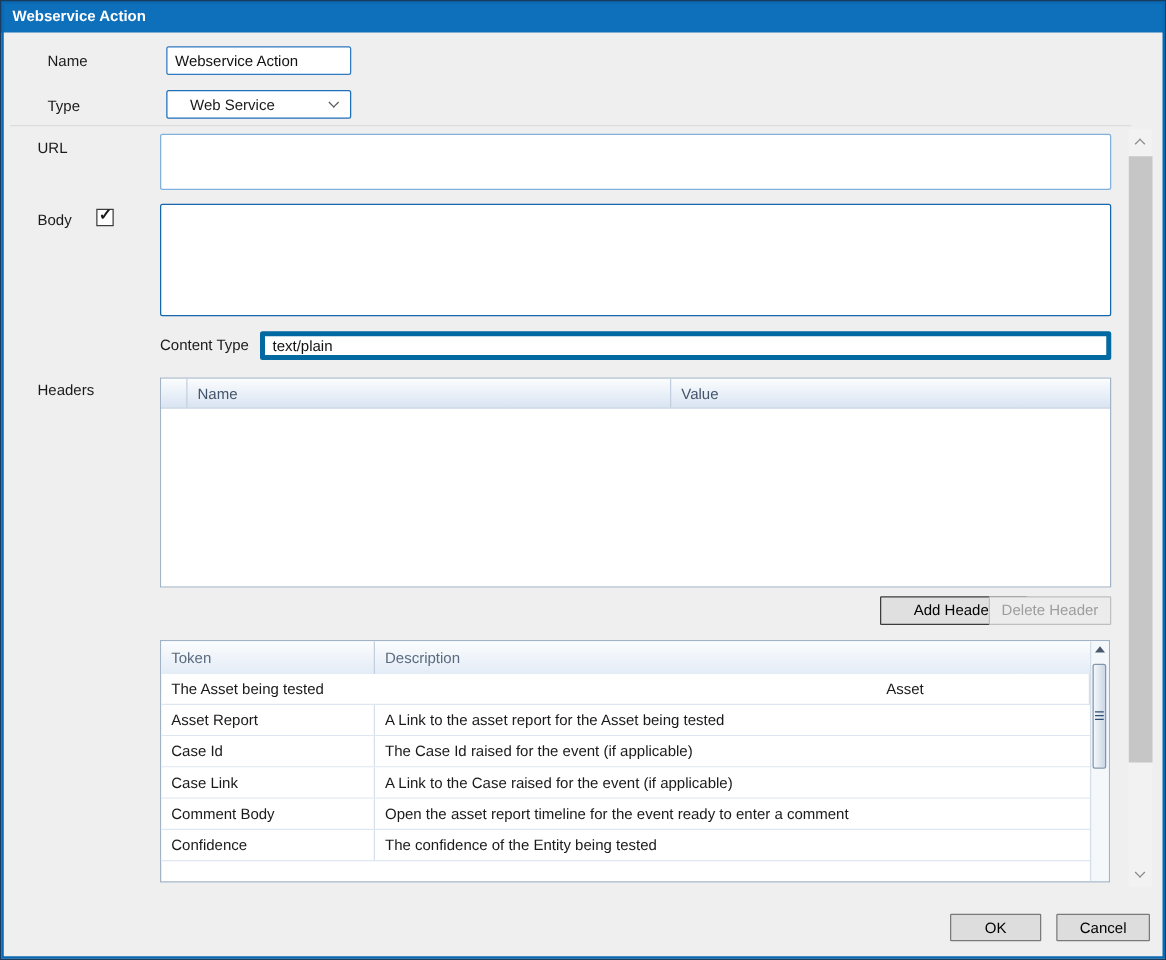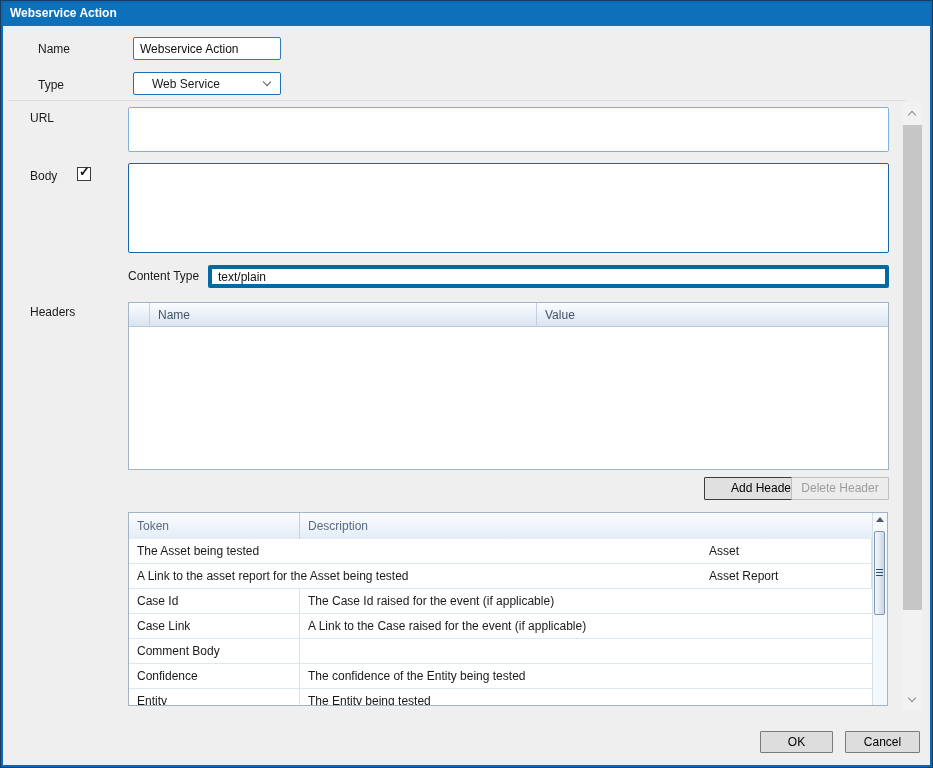--- a/index.html
+++ b/index.html
@@ -148,41 +148,38 @@
     <div class="ghead">
       <div class="gc gc1">Token</div>
       <div class="gc gc2">Description</div>
     </div>
     <div class="tokens-body">
         <div class="trow">
           <div class="tcell tcell-desc">The Asset being tested</div>
           <div class="tcell tcell-token">Asset</div>
         </div>
         <div class="trow">
+          <div class="tcell tcell-token">Asset Report</div>
           <div class="tcell tcell-desc">A Link to the asset report for the Asset being tested</div>
-          <div class="tcell tcell-token">Asset Report</div>
         </div>
         <div class="trow">
           <div class="tcell tcell-token">Case Id</div>
           <div class="tcell tcell-desc">The Case Id raised for the event (if applicable)</div>
         </div>
         <div class="trow">
           <div class="tcell tcell-token">Case Link</div>
           <div class="tcell tcell-desc">A Link to the Case raised for the event (if applicable)</div>
         </div>
         <div class="trow">
           <div class="tcell tcell-token">Comment Body</div>
+          <div class="tcell tcell-desc">Open the asset report timeline for the event ready to enter a comment</div>
         </div>
         <div class="trow">
           <div class="tcell tcell-token">Confidence</div>
           <div class="tcell tcell-desc">The confidence of the Entity being tested</div>
-        </div>
-        <div class="trow">
-          <div class="tcell tcell-token">Entity</div>
-          <div class="tcell tcell-desc">The Entity being tested</div>
         </div>
       </div>
     <div class="tscroll">
       <div class="tscroll-up"></div>
       <div class="tscroll-thumb">
         <div class="grip"></div>
       </div>
     </div>
   </div>
 

